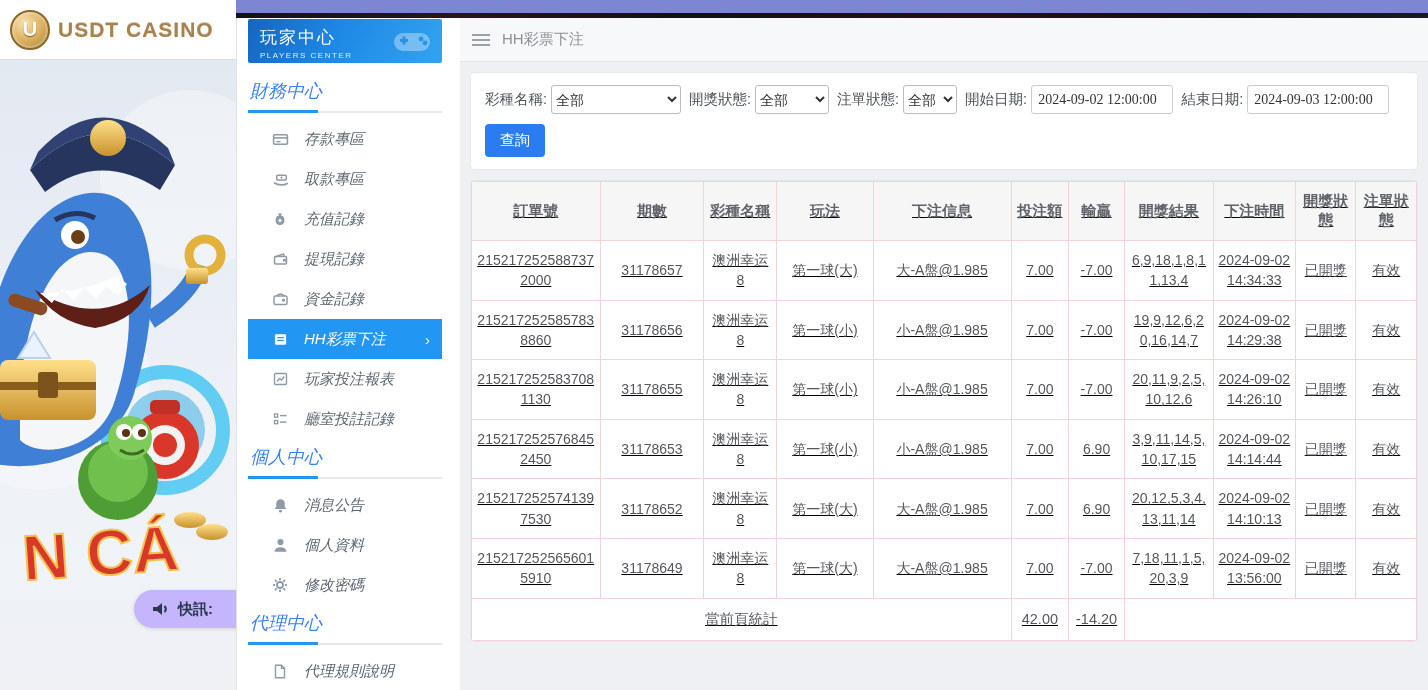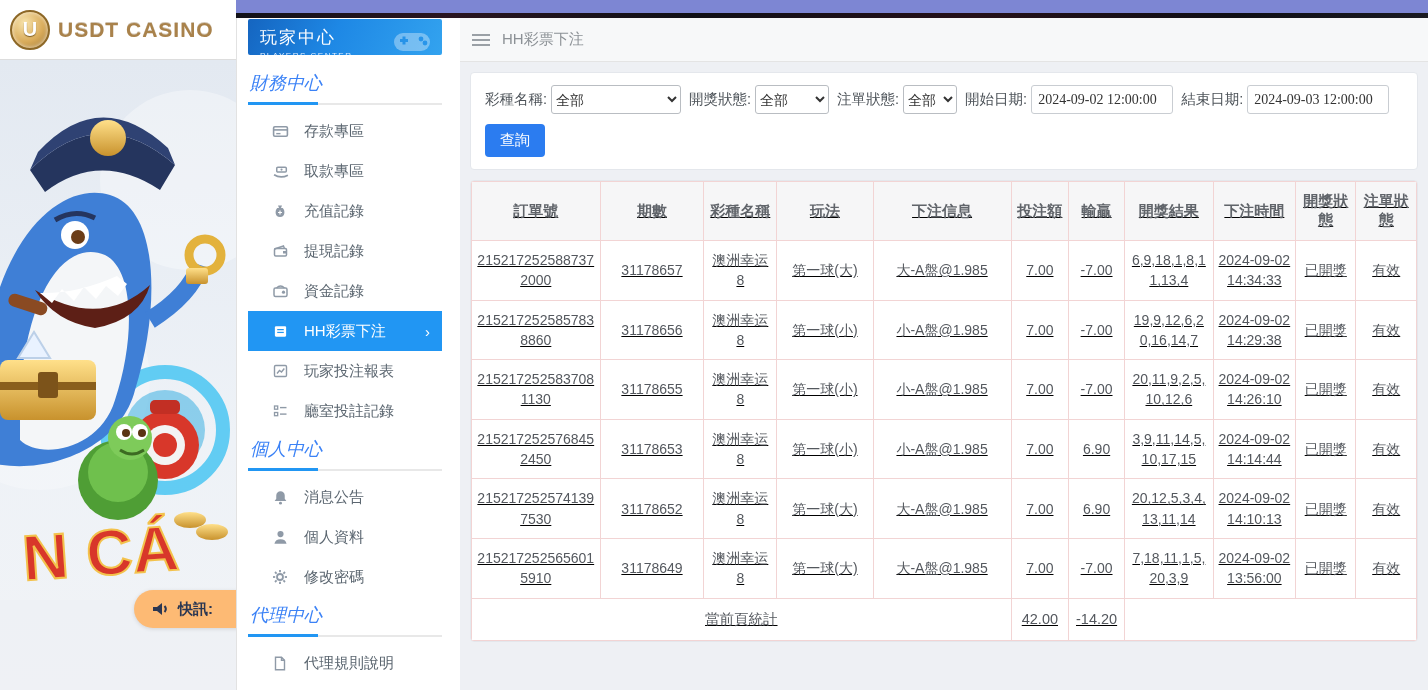--- a/index.html
+++ b/index.html
@@ -6,43 +6,43 @@
   html,body { font-family:"Liberation Sans","DejaVu Sans",sans-serif; }
   .screen { position:relative; width:1428px; height:690px; overflow:hidden; background:#eef0f4; }
 
   
   .left-panel { position:absolute; left:0; top:0; width:236px; height:690px; background:#eef0f4; overflow:hidden; }
   .logo-bar { position:relative; height:60px; background:#fff; border-bottom:1px solid #ddd; display:flex; align-items:center; padding-left:10px; z-index:3; }
   .coin { width:40px; height:40px; border-radius:50%; background:radial-gradient(circle at 35% 30%, #f7e3ac, #d9ab5a 55%, #9c7430); border:2px solid #8d6827; display:flex; align-items:center; justify-content:center; box-shadow:inset 0 0 4px rgba(255,255,255,.8); }
   .coin span { font-weight:bold; font-size:20px; color:#fff; text-shadow:0 1px 1px #7d5c20; }
   .brand-text { margin-left:8px; font-size:21px; font-weight:bold; letter-spacing:1px; color:#a9824b; text-shadow:0 1px 0 rgba(255,255,255,.6), 0 -1px 0 rgba(120,85,35,.35); }
   .banner { position:absolute; left:0; top:60px; width:236px; height:630px; }
-  .ticker-pill { position:absolute; left:134px; top:590px; height:38px; width:140px; background:#fdba74; border-radius:19px 0 0 19px; box-shadow:0 1px 4px rgba(0,0,0,.12); display:flex; align-items:center; padding-left:16px; z-index:4; }
+  .ticker-pill { position:absolute; left:134px; top:590px; height:38px; width:140px; background:#c4b5fd; border-radius:19px 0 0 19px; box-shadow:0 1px 4px rgba(0,0,0,.12); display:flex; align-items:center; padding-left:16px; z-index:4; }
   .ticker-pill .t-label { font-size:15px; font-weight:bold; color:#2b3752; margin-left:8px; }
 
   
   .purple-bar { position:absolute; left:236px; top:0; width:1192px; height:13px; background:#7d86d3; }
   .dark-strip { position:absolute; left:236px; top:13px; width:1192px; height:5px;
     background:linear-gradient(90deg,#121218,#2a1520 18%,#101016 38%,#251019 62%,#0f0f15 84%,#1a1a22); }
 
   
   .sidebar { position:absolute; left:236px; top:18px; width:224px; height:672px; background:#fff; border-left:1px solid #e2e2e2; overflow:hidden; }
-  .side-head { position:relative; margin:1px 18px 0 11px; height:36px; border-radius:2px; overflow:hidden;
+  .side-head { position:relative; margin:1px 18px 0 11px; height:44px; border-radius:2px; overflow:hidden;
     background:linear-gradient(115deg,#1565c0 0%,#1e88e5 45%,#33a3ef 100%); padding:7px 0 0 12px; }
   .side-head .sh-title { color:#fff; font-size:17px; letter-spacing:2px; }
   .side-head .sh-sub { color:#dfeeff; font-size:8px; letter-spacing:1.5px; margin-top:2px; }
   .side-head .pad-icon { position:absolute; right:10px; top:8px; opacity:.35; }
   .side-body { margin:10px 18px 0 11px; }
   .side-title { font-size:18px; color:#3b82f6; padding:6px 2px 8px 2px;font-style:italic; }
   .side-underline { height:2px; background:#e8e8e8; position:relative; margin-bottom:6px; }
   .side-underline::before { content:""; position:absolute; left:0; top:-1px; width:70px; height:3px; background:#2196f3; }
   ul.side-list { list-style:none; }
   .side-item { position:relative; height:40px; display:flex; align-items:center; cursor:pointer; color:#5b6670; }
   .side-item .s-icon { width:18px; height:18px; margin-left:24px; color:#8f9aa7; display:flex; align-items:center; }
-  .side-item .s-label { margin-left:14px; font-size:15px; }
+  .side-item .s-label { margin-left:14px; font-size:15px;font-style:italic; }
   .side-item.active { background:#2196f3; color:#fff; }
   .side-item.active .s-icon { color:#fff; }
   .side-item .chev { position:absolute; right:12px; font-size:15px; color:#fff; }
 
   
   .main { position:absolute; left:460px; top:18px; width:968px; height:672px; display:flex; flex-direction:column; }
   .main-head { height:44px; background:#f7f8f9; border-bottom:1px solid #e4e4e4; display:flex; align-items:center; padding-left:12px; flex:0 0 auto; }
   .hamburger { width:18px; display:flex; flex-direction:column; gap:3px; cursor:pointer; }
   .hamburger i { display:block; height:2px; background:#9aa0a6; }
   .main-title { margin-left:12px; font-size:15px; color:#8c9196; }

